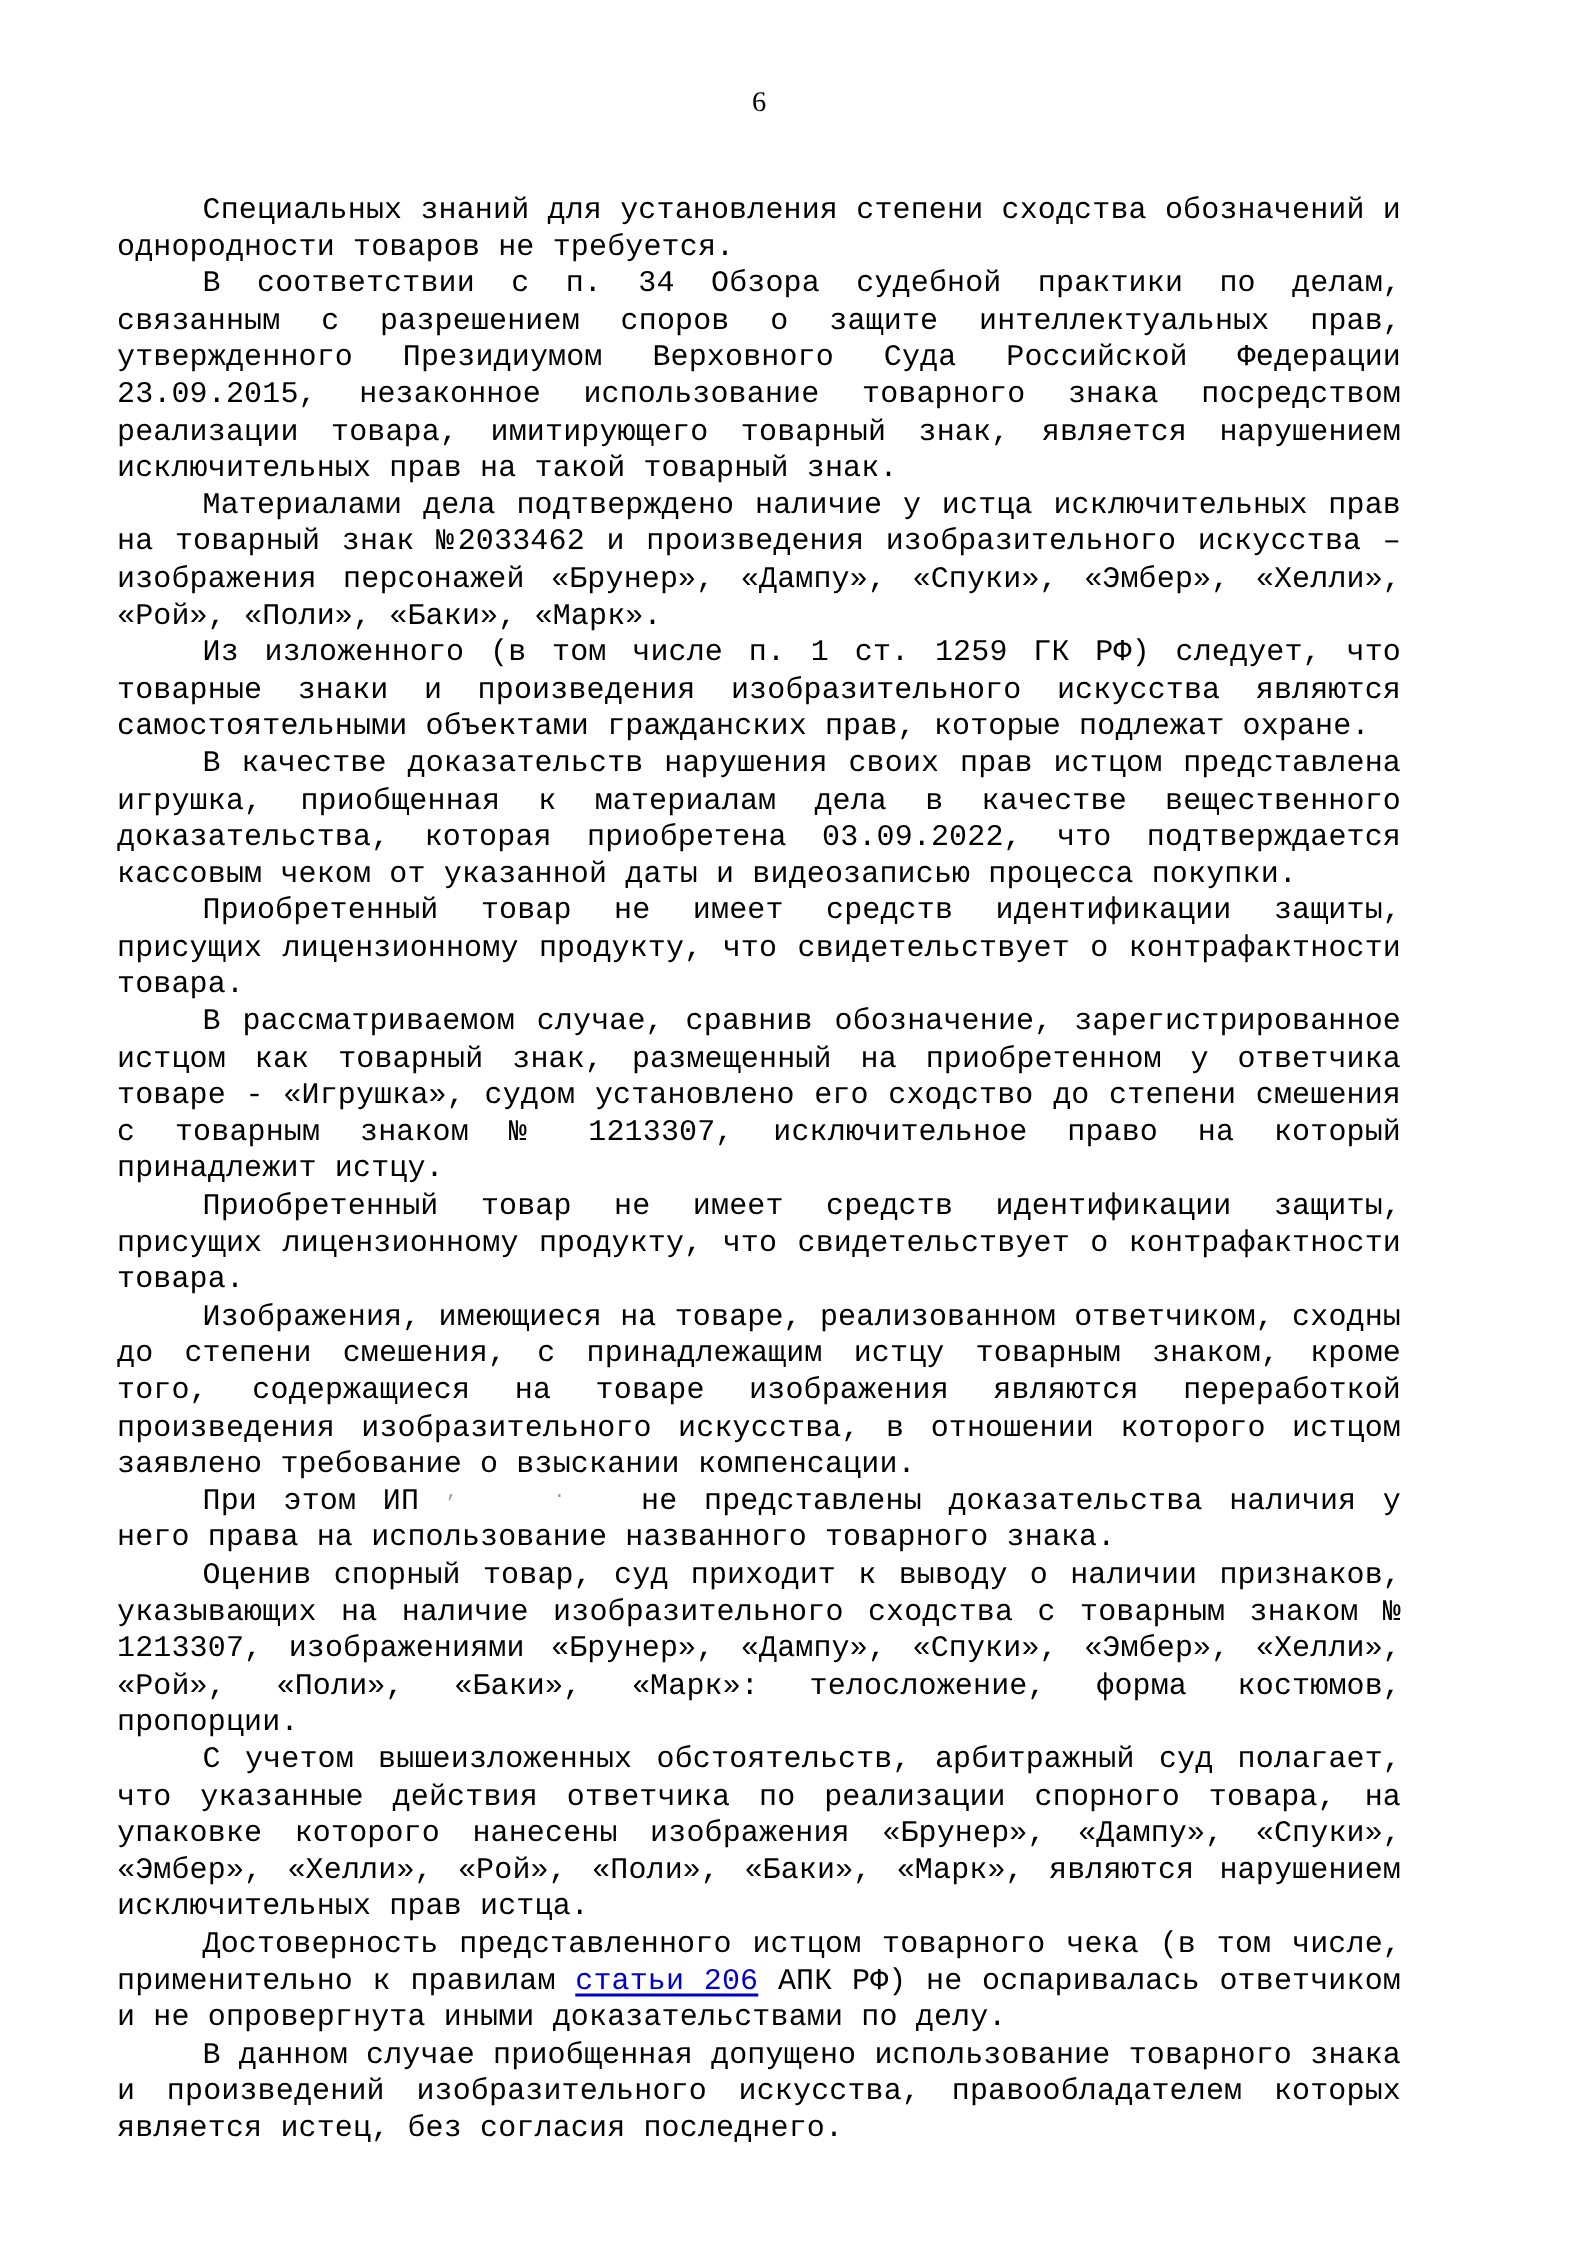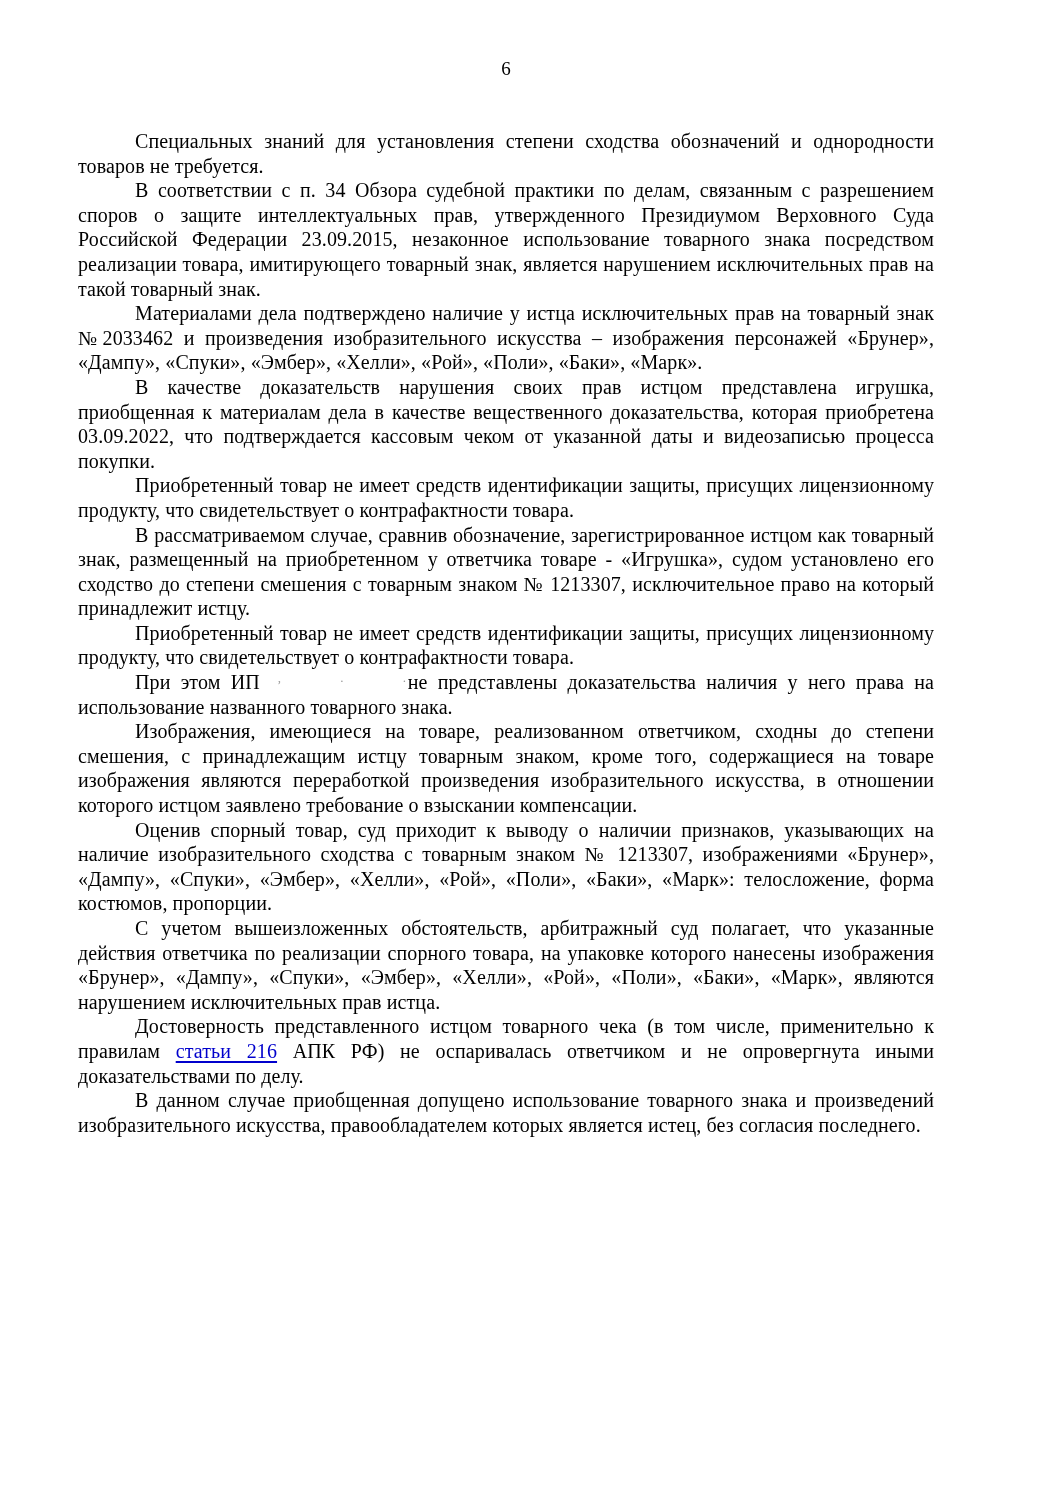--- a/index.html
+++ b/index.html
@@ -34,20 +34,21 @@
     left: 78px;
     width: 856px;
     font-size: 20px;
     line-height: 24.6px;
     text-align: justify;
     letter-spacing: 0.1px;
   }
   .para {
     text-indent: 57px;
     margin: 0;
+    font-family: Liberation Mono, monospace;
   }
   .doc-link {
     color: #0000cc;
     text-decoration: underline;
     text-underline-offset: 3px;
     cursor: pointer;
   }
   .redacted-gap {
     display: inline-block;
     position: relative;
@@ -68,24 +69,25 @@
 </style>
 </head>
 <body>
 
 <div class="page">
   <div class="page-number">6</div>
   <div class="doc-text" id="doc-body">
       <p class="para"><span>Специальных знаний для установления степени сходства обозначений и однородности товаров не требуется.</span></p>
       <p class="para"><span>В соответствии с п. 34 Обзора судебной практики по делам, связанным с разрешением споров о защите интеллектуальных прав, утвержденного Президиумом Верховного Суда Российской Федерации 23.09.2015, незаконное использование товарного знака посредством реализации товара, имитирующего товарный знак, является нарушением исключительных прав на такой товарный знак.</span></p>
       <p class="para"><span>Материалами дела подтверждено наличие у истца исключительных прав на товарный знак №2033462 и произведения изобразительного искусства – изображения персонажей «Брунер», «Дампу», «Спуки», «Эмбер», «Хелли», «Рой», «Поли», «Баки», «Марк».</span></p>
+      <p class="para"><span>Из изложенного (в том числе п. 1 ст. 1259 ГК РФ) следует, что товарные знаки и произведения изобразительного искусства являются самостоятельными объектами гражданских прав, которые подлежат охране.</span></p>
       <p class="para"><span>В качестве доказательств нарушения своих прав истцом представлена игрушка, приобщенная к материалам дела в качестве вещественного доказательства, которая приобретена 03.09.2022, что подтверждается кассовым чеком от указанной даты и видеозаписью процесса покупки.</span></p>
       <p class="para"><span>Приобретенный товар не имеет средств идентификации защиты, присущих лицензионному продукту, что свидетельствует о контрафактности товара.</span></p>
       <p class="para"><span>В рассматриваемом случае, сравнив обозначение, зарегистрированное истцом как товарный знак, размещенный на приобретенном у ответчика товаре - «Игрушка», судом установлено его сходство до степени смешения с товарным знаком № 1213307, исключительное право на который принадлежит истцу.</span></p>
       <p class="para"><span>Приобретенный товар не имеет средств идентификации защиты, присущих лицензионному продукту, что свидетельствует о контрафактности товара.</span></p>
+      <p class="para"><span>Изображения, имеющиеся на товаре, реализованном ответчиком, сходны до степени смешения, с принадлежащим истцу товарным знаком, кроме того, содержащиеся на товаре изображения являются переработкой произведения изобразительного искусства, в отношении которого истцом заявлено требование о взыскании компенсации.</span></p>
       <p class="para"><span>При этом ИП</span><span class="redacted-gap" style="width: 148px;"><span class="residual-marks">, . .</span></span><span>не представлены доказательства наличия у него права на использование названного товарного знака.</span></p>
-      <p class="para"><span>Изображения, имеющиеся на товаре, реализованном ответчиком, сходны до степени смешения, с принадлежащим истцу товарным знаком, кроме того, содержащиеся на товаре изображения являются переработкой произведения изобразительного искусства, в отношении которого истцом заявлено требование о взыскании компенсации.</span></p>
       <p class="para"><span>Оценив спорный товар, суд приходит к выводу о наличии признаков, указывающих на наличие изобразительного сходства с товарным знаком № 1213307, изображениями «Брунер», «Дампу», «Спуки», «Эмбер», «Хелли», «Рой», «Поли», «Баки», «Марк»: телосложение, форма костюмов, пропорции.</span></p>
       <p class="para"><span>С учетом вышеизложенных обстоятельств, арбитражный суд полагает, что указанные действия ответчика по реализации спорного товара, на упаковке которого нанесены изображения «Брунер», «Дампу», «Спуки», «Эмбер», «Хелли», «Рой», «Поли», «Баки», «Марк», являются нарушением исключительных прав истца.</span></p>
-      <p class="para"><span>Достоверность представленного истцом товарного чека (в том числе, применительно к правилам </span><a class="doc-link" href="#">статьи 216</a><span> АПК РФ) не оспаривалась ответчиком и не опровергнута иными доказательствами по делу.</span></p>
+      <p class="para"><span>Достоверность представленного истцом товарного чека (в том числе, применительно к правилам </span><a class="doc-link" href="#">статьи 206</a><span> АПК РФ) не оспаривалась ответчиком и не опровергнута иными доказательствами по делу.</span></p>
       <p class="para"><span>В данном случае приобщенная допущено использование товарного знака и произведений изобразительного искусства, правообладателем которых является истец, без согласия последнего.</span></p>
     </div>
 </div>
 
 </body></html>

